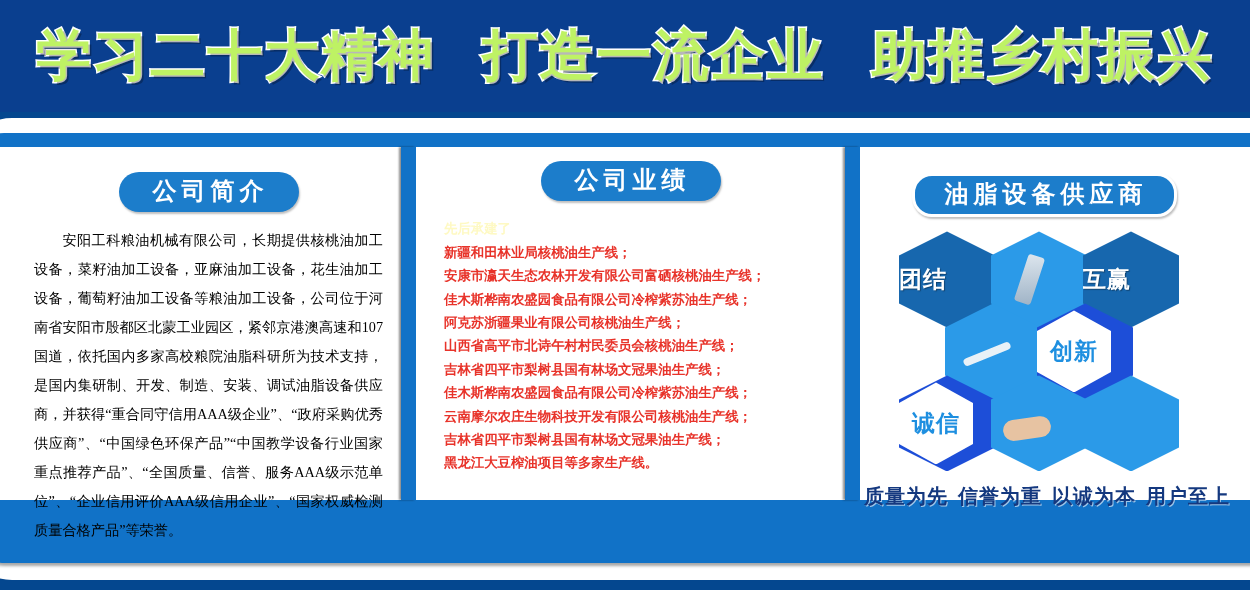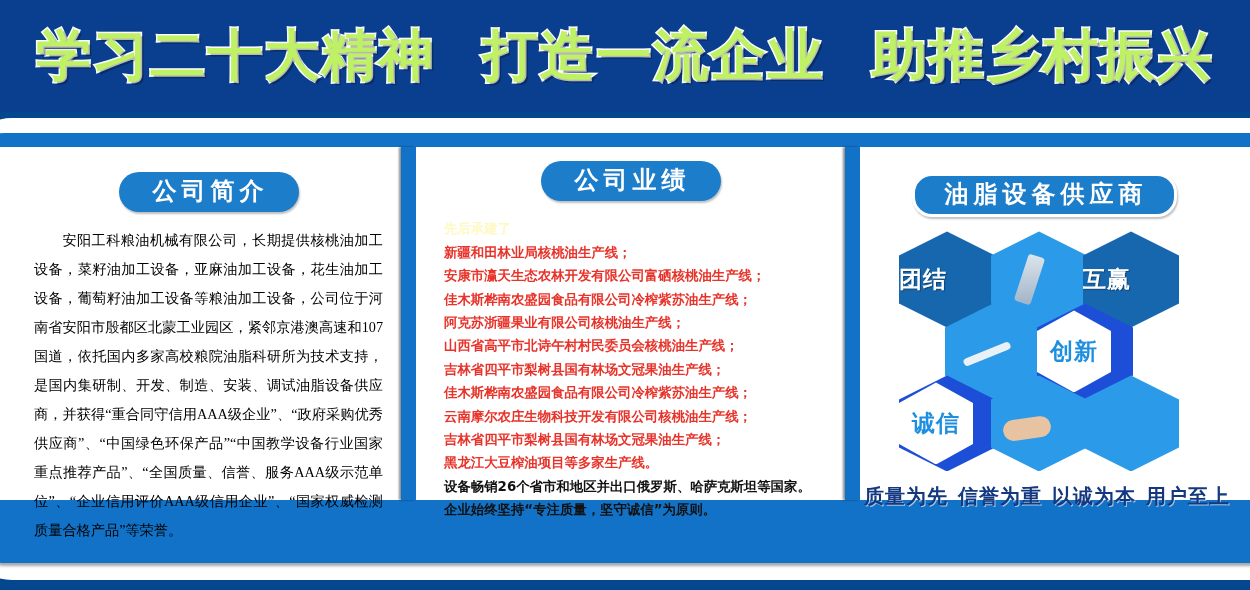--- a/index.html
+++ b/index.html
@@ -178,24 +178,20 @@
           <div class="red">安康市瀛天生态农林开发有限公司富硒核桃油生产线；</div>
           <div class="red">佳木斯桦南农盛园食品有限公司冷榨紫苏油生产线；</div>
           <div class="red">阿克苏浙疆果业有限公司核桃油生产线；</div>
           <div class="red">山西省高平市北诗午村村民委员会核桃油生产线；</div>
           <div class="red">吉林省四平市梨树县国有林场文冠果油生产线；</div>
           <div class="red">佳木斯桦南农盛园食品有限公司冷榨紫苏油生产线；</div>
           <div class="red">云南摩尔农庄生物科技开发有限公司核桃油生产线；</div>
           <div class="red">吉林省四平市梨树县国有林场文冠果油生产线；</div>
           <div class="red">黑龙江大豆榨油项目等多家生产线。</div>
         </div>
-      <div id="footer-list">
-          <div class="tail">设备畅销26个省市和地区并出口俄罗斯、哈萨克斯坦等国家。</div>
-          <div class="tail">企业始终坚持“专注质量，坚守诚信”为原则。</div>
-        </div>
     </div>
   </div>
 
   <div class="panel panel-right">
     <div class="pill-wrap">
       <div class="pill outlined">油脂设备供应商</div>
     </div>
 
     <div class="hive">
 

